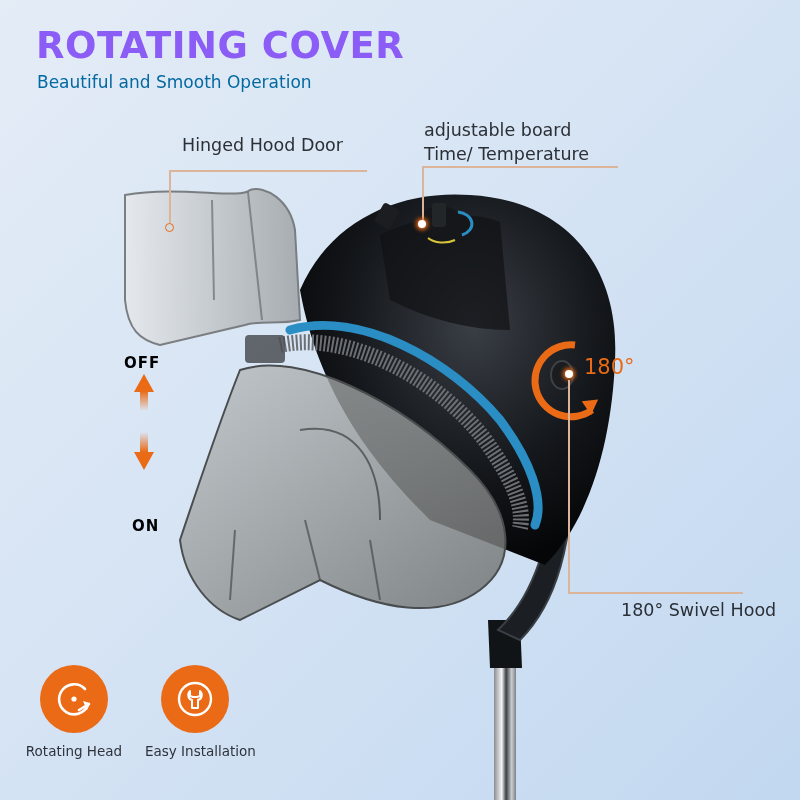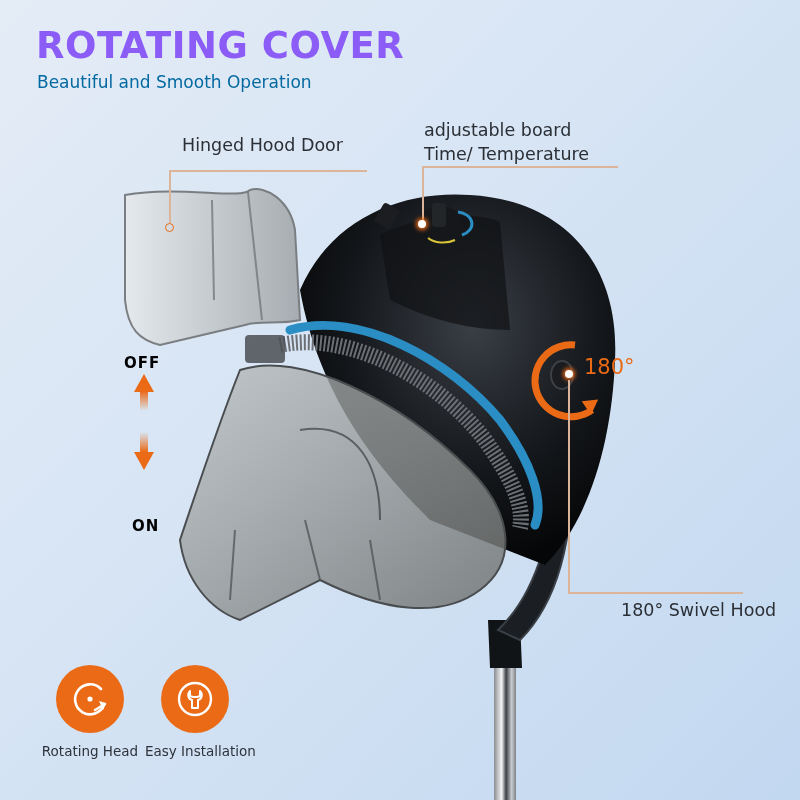--- a/index.html
+++ b/index.html
@@ -153,21 +153,21 @@
   <path d="M12 98 L 22 80 L 2 80 Z" fill="#ea6a16"></path>
 </svg>
 <div class="abs offon" style="left:132px; top:476px;margin-top:41px;">ON</div>
 
 <div class="abs dot filled" style="left:565px; top:370px;"></div>
 <div class="abs deg180" style="left:584px; top:355px;">180°</div>
 <div class="abs leader" style="left:568px; top:380px; width:1.5px; height:213px;"></div>
 <div class="abs leader" style="left:568px; top:592px; width:175px; height:1.5px;"></div>
 <div class="abs callout" style="left:573px; top:598px;margin-left:48px;">180° Swivel Hood</div>
 
-<div class="abs feature" style="left:24px; top:665px;margin-left:16px;">
+<div class="abs feature" style="left:24px; top:665px;">
   <div class="circle">
     <svg width="44" height="44" viewBox="0 0 44 44">
       <path d="M33 12 A 15 15 0 1 0 36 28" stroke="#fff" stroke-width="2.6" fill="none" stroke-linecap="round"></path>
       <path d="M27 33 L 37 27" stroke="#fff" stroke-width="2.6" stroke-linecap="round"></path>
       <path d="M31 24 L 38 26 L 35 33 Z" fill="#fff"></path>
       <circle cx="22" cy="22" r="2.6" fill="#fff"></circle>
     </svg>
   </div>
   <div class="label">Rotating Head</div>
 </div>

